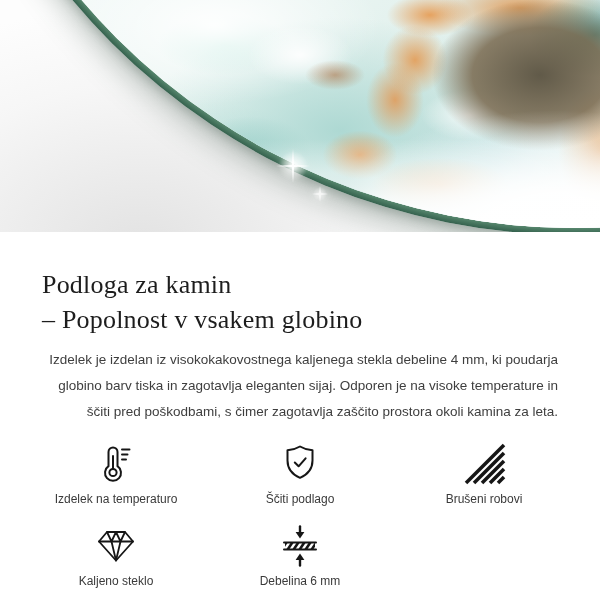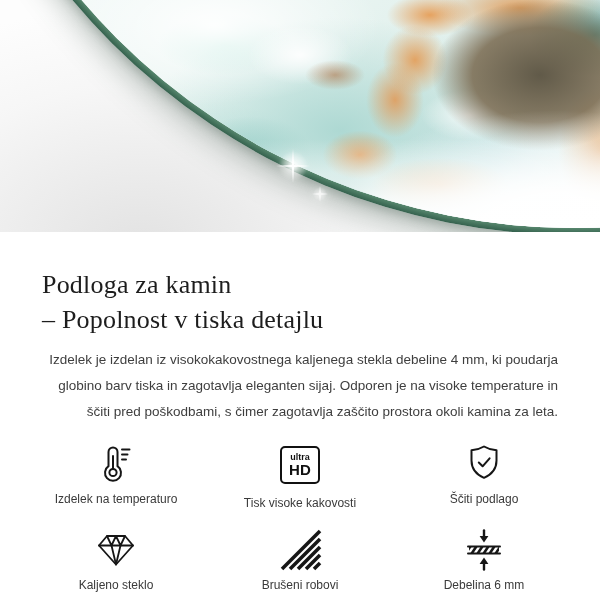--- a/index.html
+++ b/index.html
@@ -108,76 +108,69 @@
       </div>
     </div>
     <div class="sparkle s1"></div>
     <div class="sparkle s2"></div>
   </div>
 
   <div class="content">
 
     <h1 class="title">
       <span>Podloga za kamin</span>
-      <span>– Popolnost v tiska detajlu</span>
+      <span>– Popolnost v vsakem globino</span>
     </h1>
 
     <p class="desc">Izdelek je izdelan iz visokokakovostnega kaljenega stekla debeline 4 mm, ki poudarja globino barv tiska in zagotavlja eleganten sijaj. Odporen je na visoke temperature in ščiti pred poškodba­mi, s čimer zagotavlja zaščito prostora okoli kamina za leta.</p>
 
     <div class="features">
 
       <div class="feature">
         <svg class="ficon" viewBox="0 0 44 44">
           <path class="st" d="M14.5,11 a4.5,4.5 0 0 1 9,0 v14.2 a8,8 0 1 1 -9,0 Z"></path>
           <line class="st" x1="19" y1="15" x2="19" y2="28"></line>
           <circle class="st" cx="19" cy="31.5" r="3.6"></circle>
           <line class="st" x1="28" y1="8.5" x2="35.5" y2="8.5"></line>
           <line class="st" x1="28" y1="13.5" x2="33.5" y2="13.5"></line>
           <line class="st" x1="28" y1="18.5" x2="32" y2="18.5"></line>
         </svg>
         <div class="flabel">Izdelek na temperaturo</div>
       </div>
 
-      <div class="feature">
-        <div class="ultrahd">
-          <span class="u1">ultra</span>
-          <span class="u2">HD</span>
-        </div>
-        <div class="flabel">Tisk visoke kakovosti</div>
-      </div>
 
       <div class="feature">
         <svg class="ficon" viewBox="0 0 44 44">
           <path class="st" d="M22,5.5 C25.8,7.8 29.8,8.9 34.5,9.3 V19.5 C34.5,28 29.5,33.6 22,36.8 C14.5,33.6 9.5,28 9.5,19.5 V9.3 C14.2,8.9 18.2,7.8 22,5.5 Z"></path>
           <path class="st" d="M16.8,21.5 l3.8,3.8 l7,-8"></path>
         </svg>
         <div class="flabel">Ščiti podlago</div>
-      </div>
-
-      <div class="feature">
-        <svg class="ficon" viewBox="0 0 44 44">
-          <path class="st" style="stroke-width:1.8" d="M13,9 H31 L39,18.5 L22,37.5 L5,18.5 Z"></path>
-          <path class="st" style="stroke-width:1.8" d="M5,18.5 H39"></path>
-          <path class="st" style="stroke-width:1.8" d="M13,9 L17.5,18.5 L22,9 L26.5,18.5 L31,9"></path>
-          <path class="st" style="stroke-width:1.8" d="M17.5,18.5 L22,37.5 L26.5,18.5"></path>
-        </svg>
-        <div class="flabel">Kaljeno steklo</div>
       </div>
 
       <div class="feature">
         <svg class="ficon" viewBox="0 0 44 44">
           <g stroke="#161616" stroke-width="3.6" stroke-linecap="butt">
             <line x1="4" y1="42" x2="42" y2="4"></line>
             <line x1="12" y1="42" x2="42" y2="12"></line>
             <line x1="20" y1="42" x2="42" y2="20"></line>
             <line x1="28" y1="42" x2="42" y2="28"></line>
             <line x1="36" y1="42" x2="42" y2="36"></line>
           </g>
         </svg>
         <div class="flabel">Brušeni robovi</div>
+      </div>
+
+      <div class="feature">
+        <svg class="ficon" viewBox="0 0 44 44">
+          <path class="st" style="stroke-width:1.8" d="M13,9 H31 L39,18.5 L22,37.5 L5,18.5 Z"></path>
+          <path class="st" style="stroke-width:1.8" d="M5,18.5 H39"></path>
+          <path class="st" style="stroke-width:1.8" d="M13,9 L17.5,18.5 L22,9 L26.5,18.5 L31,9"></path>
+          <path class="st" style="stroke-width:1.8" d="M17.5,18.5 L22,37.5 L26.5,18.5"></path>
+        </svg>
+        <div class="flabel">Kaljeno steklo</div>
       </div>
 
       <div class="feature">
         <svg class="ficon" viewBox="0 0 44 44">
           <defs>
               <clipPath id="barclip">
                 <rect x="7" y="19.5" width="30" height="7"></rect>
               </clipPath>
             </defs>
           <g clip-path="url(#barclip)" stroke="#161616" stroke-width="2.6">

